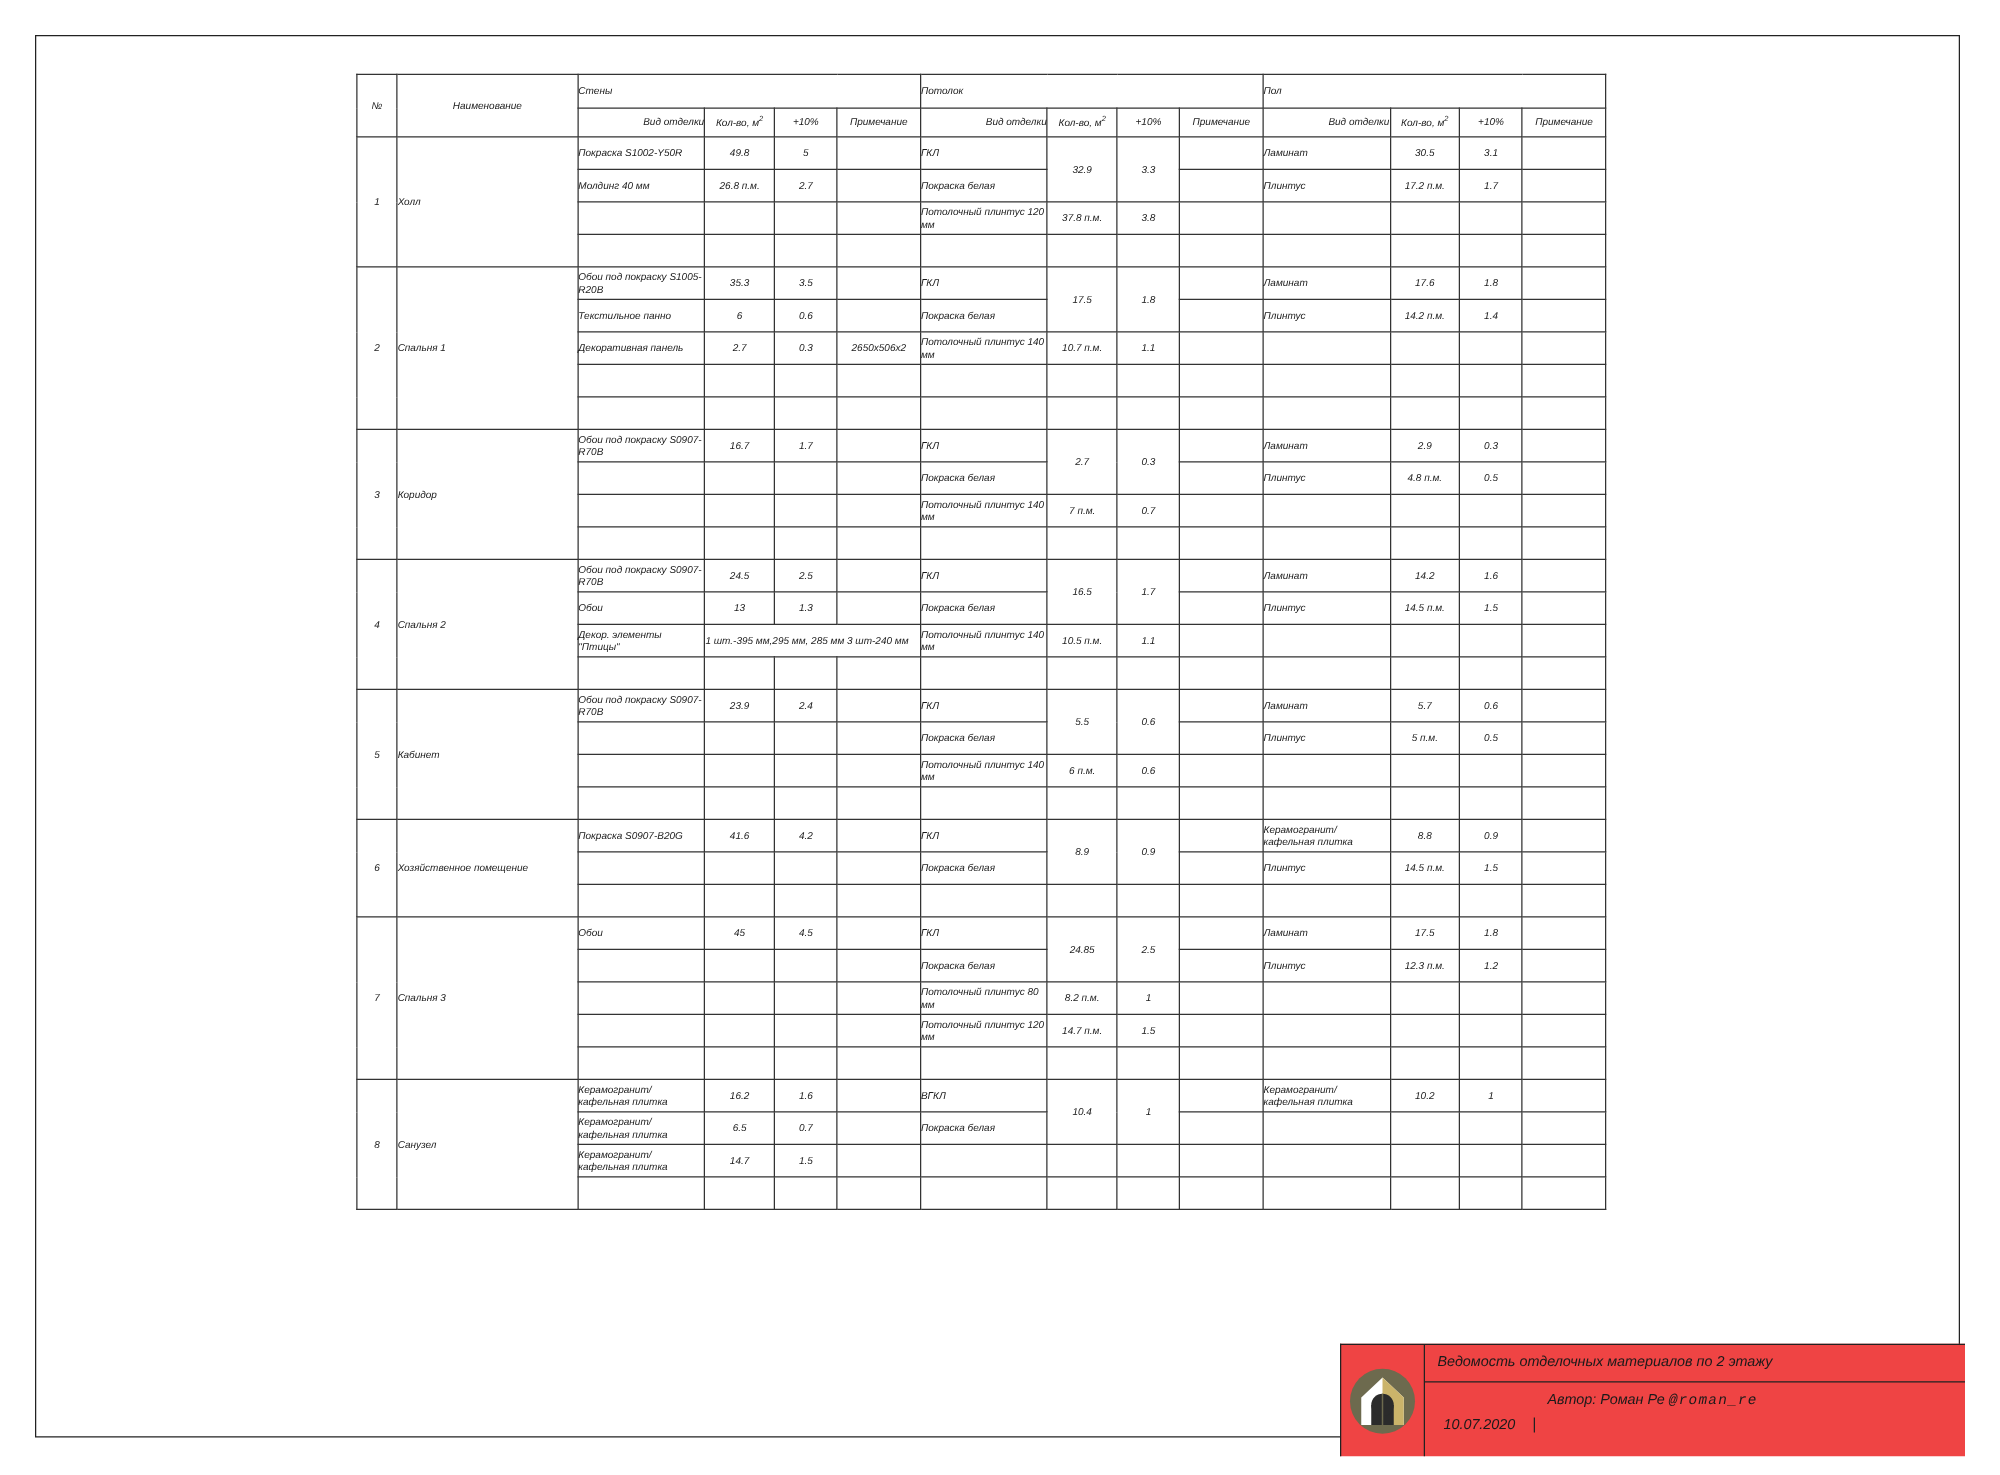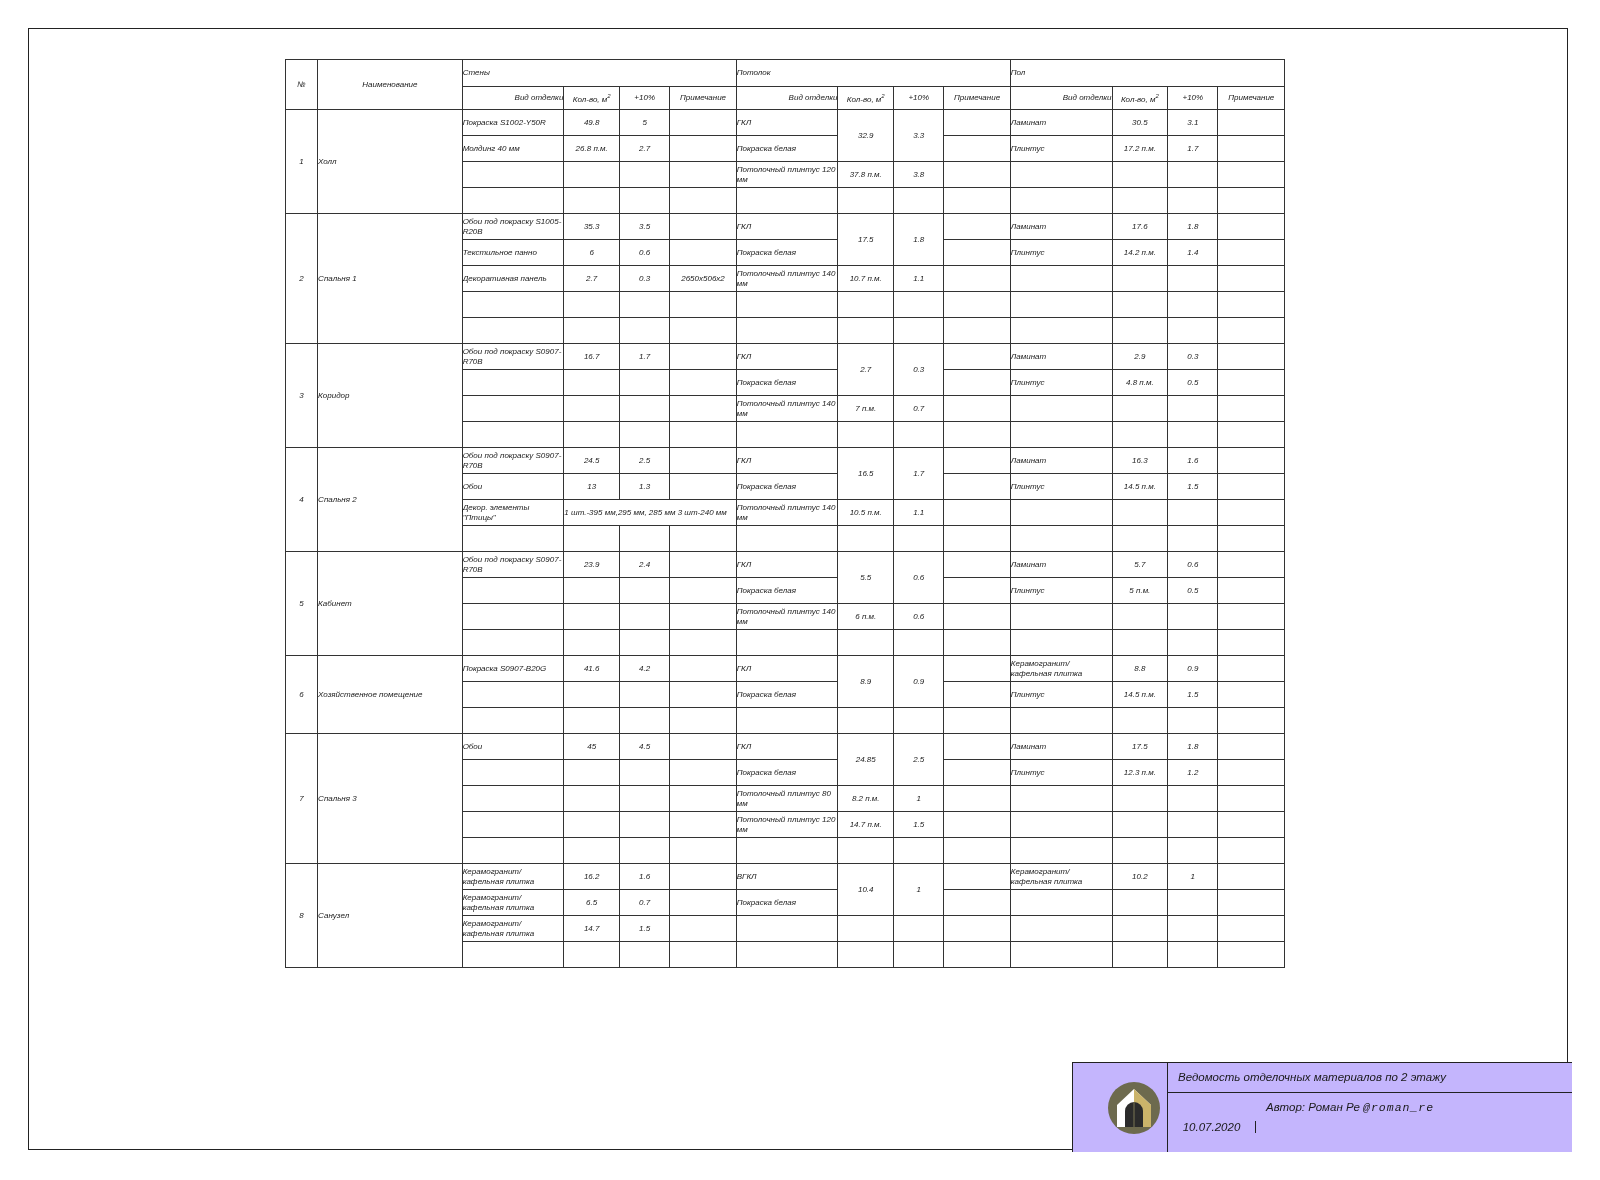--- a/index.html
+++ b/index.html
@@ -105,29 +105,28 @@
   col.c-note2   { width: 62px; }
   col.c-type3   { width: 95px; }
   col.c-qty3    { width: 52px; }
   col.c-pct3    { width: 47px; }
   col.c-note3   { width: 62px; }
 
   
   .titleblock {
     position: absolute;
     right: 28px;
-    bottom: 28px;
+    bottom: 15px;
     width: 500px;
     height: 90px;
     display: flex;
     border-left: 1.5px solid #222;
     border-top: 1.5px solid #222;
     box-sizing: border-box;
-    background: #c4b5fd;
-    padding-left: 28px;
+    background: #ef4444;
   }
   .logo-cell {
     width: 66px;
     border-right: 1.5px solid #222;
     display: flex;
     align-items: center;
     justify-content: center;
   }
   .tb-right {
     flex: 1;
@@ -391,21 +390,21 @@
           <td class="cell roomname" rowspan="4">Спальня 2</td>
           <td class="cell c-left">Обои под покраску S0907-R70B</td>
           <td class="cell c-center">24.5</td>
           <td class="cell c-center">2.5</td>
           <td class="cell c-center"></td>
           <td class="cell c-left">ГКЛ</td>
           <td class="cell c-center" rowspan="2">16.5</td>
           <td class="cell c-center" rowspan="2">1.7</td>
           <td class="cell c-center"></td>
           <td class="cell c-left">Ламинат</td>
-          <td class="cell c-center">16.3</td>
+          <td class="cell c-center">14.2</td>
           <td class="cell c-center">1.6</td>
           <td class="cell c-center"></td>
         </tr>
         <tr>
           <td class="cell c-left">Обои</td>
           <td class="cell c-center">13</td>
           <td class="cell c-center">1.3</td>
           <td class="cell c-center"></td>
           <td class="cell c-left">Покраска белая</td>
           <td class="cell c-center"></td>

